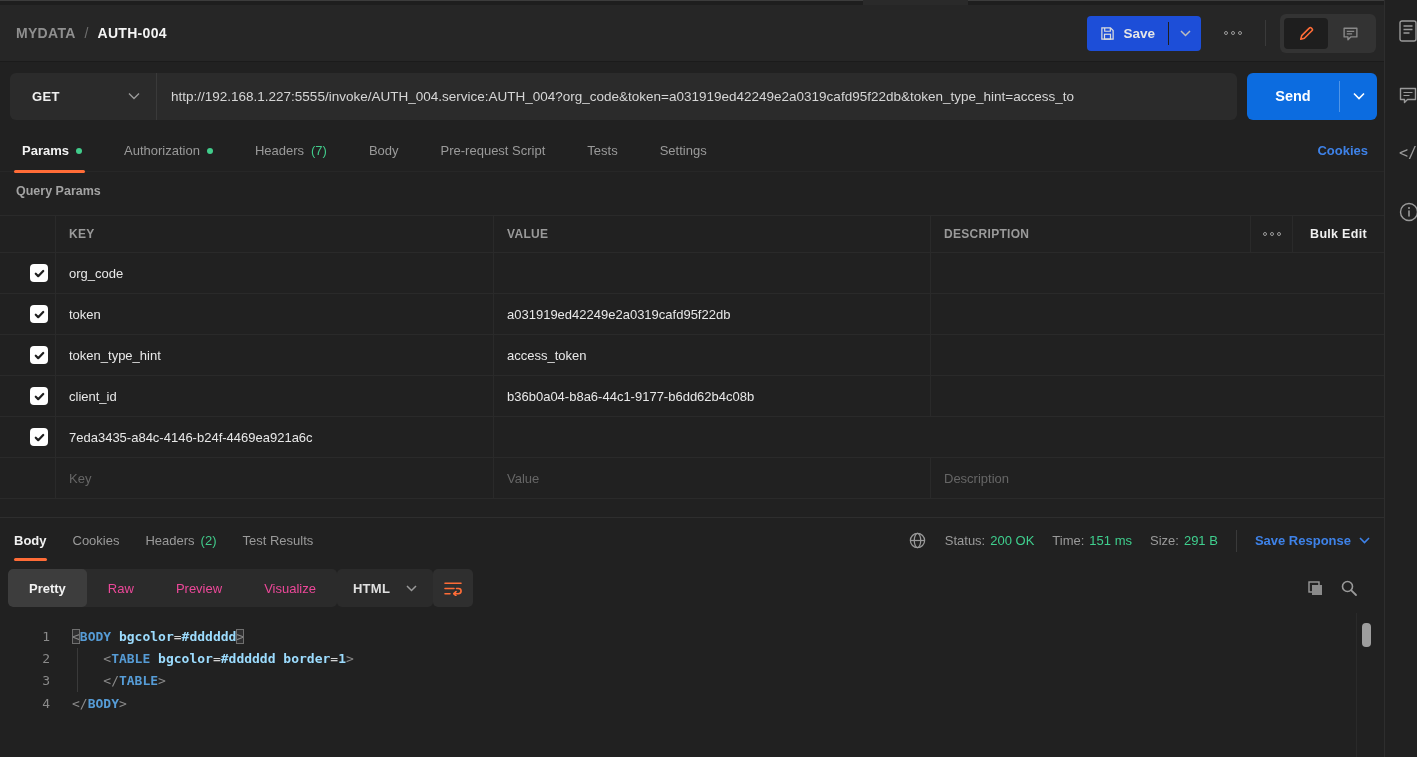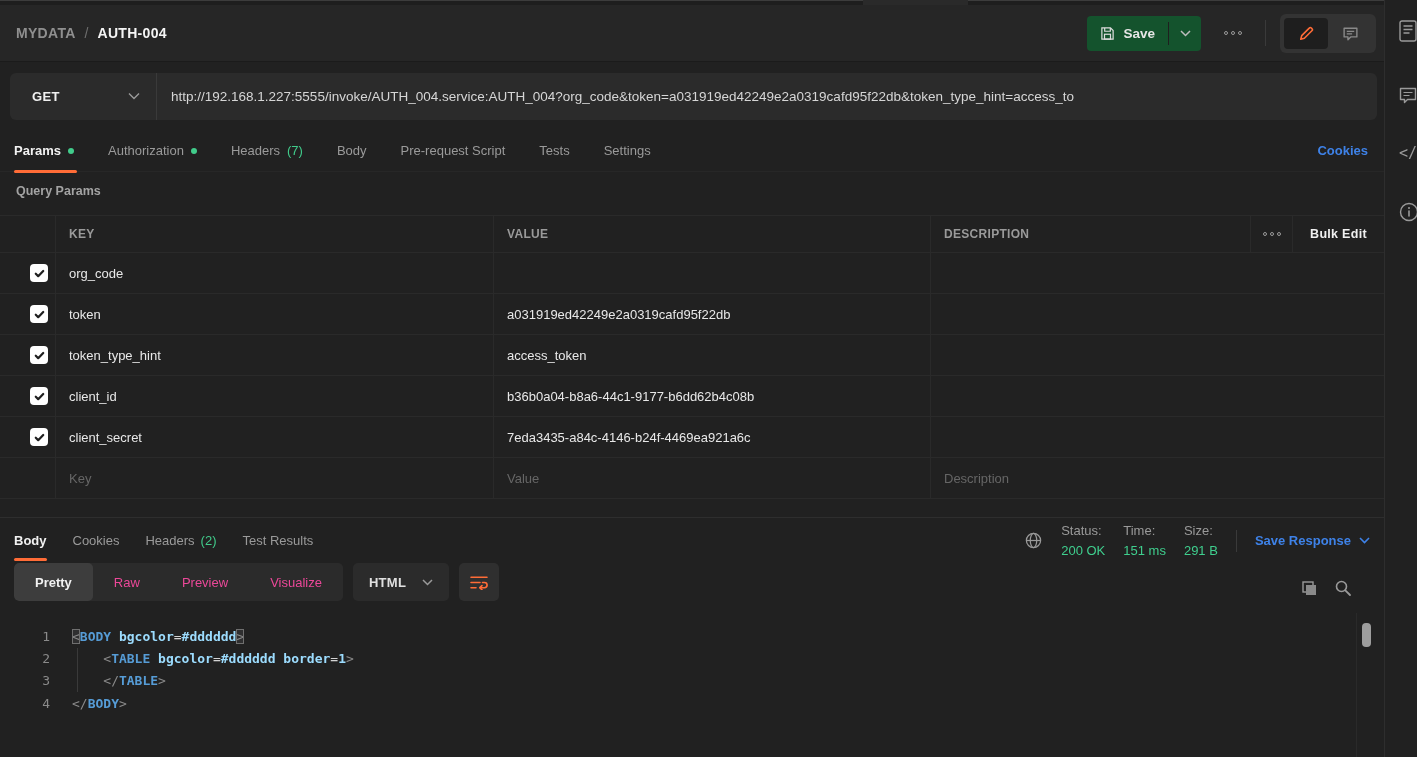--- a/index.html
+++ b/index.html
@@ -23,21 +23,21 @@
     background:#262626; border-bottom:1px solid #1b1b1b;
     display:flex; align-items:center; justify-content:space-between;
     padding:0 8px 0 16px;
   }
   .breadcrumb { display:flex; align-items:center; gap:9px; font-size:14px; }
   .bc-collection { color:#8f8f8f; font-weight:600; letter-spacing:.3px; }
   .bc-sep { color:#6f6f6f; }
   .bc-request { color:#f5f5f5; font-weight:700; letter-spacing:.3px; }
 
   .header-actions { display:flex; align-items:center; gap:14px; }
-  .save-group { display:flex; align-items:stretch; height:35px; background:#14532d; border-radius:4px; overflow:hidden; }
+  .save-group { display:flex; align-items:stretch; height:35px; background:#1d4ed8; border-radius:4px; overflow:hidden; }
   .save-btn { display:flex; align-items:center; gap:8px; padding:0 13px; cursor:pointer; color:#e6e6e6; font-weight:600; font-size:13.5px; }
   .save-divider { width:1px; background:#1f1f1f; margin:6px 0; }
   .save-caret { width:32px; display:flex; align-items:center; justify-content:center; cursor:pointer; }
   .more-btn { width:36px; height:35px; display:flex; align-items:center; justify-content:center; gap:3px; cursor:pointer; border-radius:4px; }
   .dots i { display:block; width:4px; height:4px; border:1.3px solid #9a9a9a; border-radius:50%; }
   .dots { display:flex; gap:3px; }
   .hdr-vdivider { width:1px; height:26px; background:#3a3a3a; }
   .seg-edit { display:flex; background:#333333; border-radius:6px; padding:4px; }
   .seg-edit .cell { width:44px; height:31px; display:flex; align-items:center; justify-content:center; border-radius:4px; cursor:pointer; }
   .seg-edit .cell.active { background:#1e1e1e; }
@@ -50,21 +50,21 @@
   .url-vdivider { width:1px; height:47px; background:#3a3a3a; }
   .url-text { flex:1; padding:0 14px; font-size:13.5px; color:#d6d6d6; white-space:nowrap; overflow:hidden; }
   .send-group { width:130px; height:47px; border-radius:6px; overflow:hidden; background:var(--send-blue,#0c6ce0); display:flex; align-items:stretch; }
   .send-btn { width:92px; display:flex; align-items:center; justify-content:center; color:#fff; font-weight:700; font-size:14.5px; cursor:pointer; }
   .send-divider { width:1px; background:rgba(255,255,255,.28); margin:8px 0; }
   .send-caret { flex:1; display:flex; align-items:center; justify-content:center; cursor:pointer; }
 
   
   .tabs-row { position:absolute; left:0; top:130px; width:1384px; height:42px; display:flex; align-items:center; border-bottom:1px solid #272727; padding-left:14px; }
   .rtab { position:relative; height:42px; display:flex; align-items:center; gap:7px; padding:0 17px 0 0; margin-right:17px; color:#9a9a9a; cursor:pointer; }
-  .rtab .lbl { font-size:13px; }
+  .rtab .lbl { font-size:13px;margin-left:8px; }
   .rtab.active .lbl { color:#f2f2f2; font-weight:600; }
   .rtab.active::after { content:""; position:absolute; left:0; right:14px; bottom:-1px; height:3px; background:var(--accent-orange,#ff6c37); border-radius:2px; }
   .gdot { width:6px; height:6px; border-radius:50%; background:var(--green,#41cc8b); }
   .gcount { color:var(--green,#41cc8b); font-size:13px; }
   .cookies-link { position:absolute; right:16px; color:var(--link-blue,#3e82e8); font-weight:600; font-size:13px; cursor:pointer; }
 
   
   .qp-title { position:absolute; left:16px; top:184px; color:#a3a3a3; font-size:12.5px; font-weight:600; }
   .ptable { position:absolute; left:0; top:215px; width:1384px; }
   .t-header {
@@ -86,27 +86,27 @@
   .cell-text { color:#e8e8e8; white-space:nowrap; }
   .t-row.placeholder .cell-text { color:#666666; }
 
   
   .response { position:absolute; left:0; top:517px; width:1384px; height:240px; border-top:1px solid #2e2e2e; }
   .resp-tabs-row { position:relative; height:45px; display:flex; align-items:center; padding:0 14px; }
   .resp-tab { position:relative; height:45px; display:flex; align-items:center; gap:6px; margin-right:26px; color:#9a9a9a; cursor:pointer; font-size:13px; }
   .resp-tab.active { color:#f2f2f2; font-weight:600; }
   .resp-tab.active::after { content:""; position:absolute; left:0; right:0; bottom:2px; height:3px; background:var(--accent-orange,#ff6c37); border-radius:2px; }
   .resp-meta { margin-left:auto; display:flex; align-items:center; gap:18px; font-size:13px; }
-  .meta-item { display:flex; gap:5px;flex-direction:column; }
+  .meta-item { display:flex; gap:5px; }
   .meta-label { color:#9a9a9a; }
   .meta-value { color:var(--status-green,#3fcf8e); }
   .meta-divider { width:1px; height:22px; background:#3a3a3a; }
   .save-response { display:flex; align-items:center; gap:8px; color:var(--link-blue,#3e82e8); font-weight:600; cursor:pointer; }
 
-  .view-row { height:50px; display:flex; padding:0 14px; gap:10px; }
+  .view-row { height:50px; display:flex; align-items:center; padding:0 8px; }
   .vseg { display:flex; background:#2b2b2b; border-radius:5px; height:38px; overflow:hidden; }
   .vseg .vtab { display:flex; align-items:center; padding:0 21px; color:#ec4899; cursor:pointer; font-size:13px; }
   .vseg .vtab.active { background:#3d3d3d; color:#f2f2f2; font-weight:600; border-radius:5px; }
   .fmt-select { display:flex; align-items:center; gap:16px; background:#2b2b2b; border-radius:5px; height:38px; padding:0 16px; cursor:pointer; }
   .fmt-label { color:#e0e0e0; font-weight:700; font-size:13px; letter-spacing:.3px; }
   .wrap-btn { width:40px; height:38px; background:#2f2f2f; border-radius:5px; display:flex; align-items:center; justify-content:center; cursor:pointer; }
   .view-icons { margin-left:auto; display:flex; align-items:center; gap:16px; margin-right:18px; }
   .icon-btn { cursor:pointer; display:flex; }
 
   .code-area { position:relative; padding-top:12px; font-family:"DejaVu Sans Mono", monospace; font-size:13px; }
@@ -204,20 +204,31 @@
           <span class="method-label">GET</span>
           <span>
             <svg width="12" height="8" viewBox="0 0 12 8">
                 <path d="M1 1.5l5 5 5-5" fill="none" stroke="#9a9a9a" stroke-width="1.4"></path>
               </svg>
           </span>
         </div>
         <div class="url-vdivider"></div>
         <div class="url-text">http://192.168.1.227:5555/invoke/AUTH_004.service:AUTH_004?org_code&amp;token=a031919ed42249e2a0319cafd95f22db&amp;token_type_hint=access_to</div>
       </div>
+      <div class="send-group">
+        <div class="send-btn">Send</div>
+        <div class="send-divider"></div>
+        <div class="send-caret">
+          <span>
+            <svg width="12" height="8" viewBox="0 0 12 8">
+                <path d="M1 1.5l5 5 5-5" fill="none" stroke="#ffffff" stroke-width="1.6"></path>
+              </svg>
+          </span>
+        </div>
+      </div>
     </div>
 
     <div class="tabs-row">
       <div class="rtab active">
         <span class="lbl">Params</span>
         <span class="gdot"></span>
       </div>
       <div class="rtab">
         <span class="lbl">Authorization</span>
         <span class="gdot"></span>
@@ -331,23 +342,20 @@
             <span class="cell-text"></span>
           </div>
       </div>
       <div class="t-row">
         <div class="cb-cell">
             <span class="checkbox">
               <svg width="13" height="13" viewBox="0 0 14 14">
                 <path d="M3 7.3l2.6 2.6L11 4.3" fill="none" stroke="#1f1f1f" stroke-width="2.4" stroke-linecap="round" stroke-linejoin="round"></path>
               </svg>
             </span>
-          </div>
-        <div>
-            <span class="cell-text">client_secret</span>
           </div>
         <div>
             <span class="cell-text">7eda3435-a84c-4146-b24f-4469ea921a6c</span>
           </div>
         <div>
             <span class="cell-text"></span>
           </div>
       </div>
       <div class="t-row placeholder">
         <div class="cb-cell"></div>

